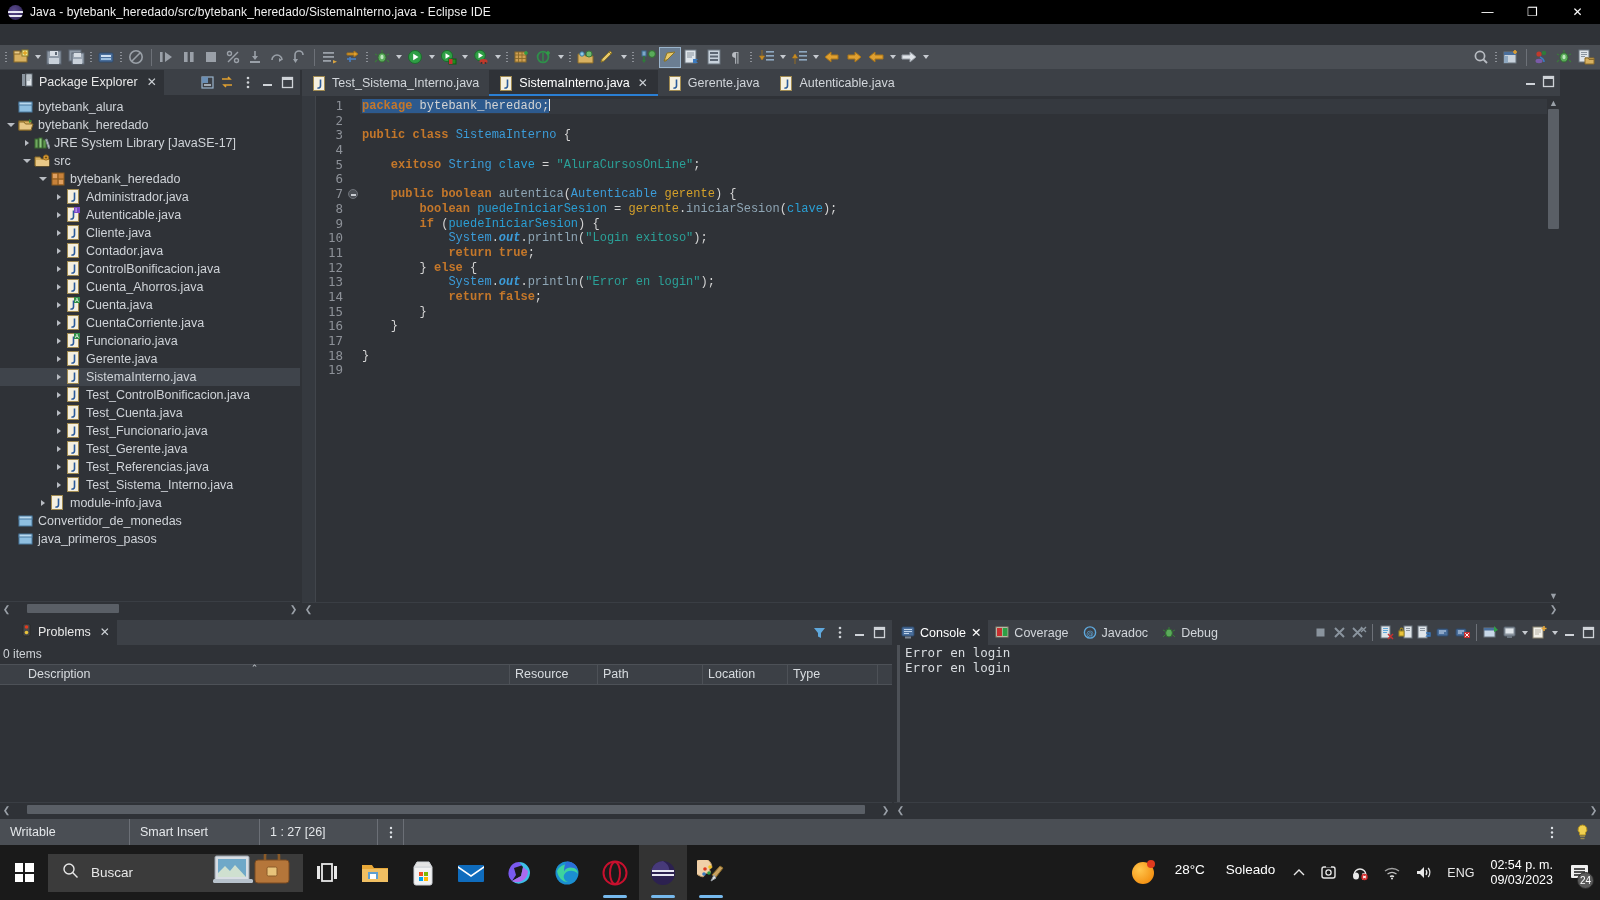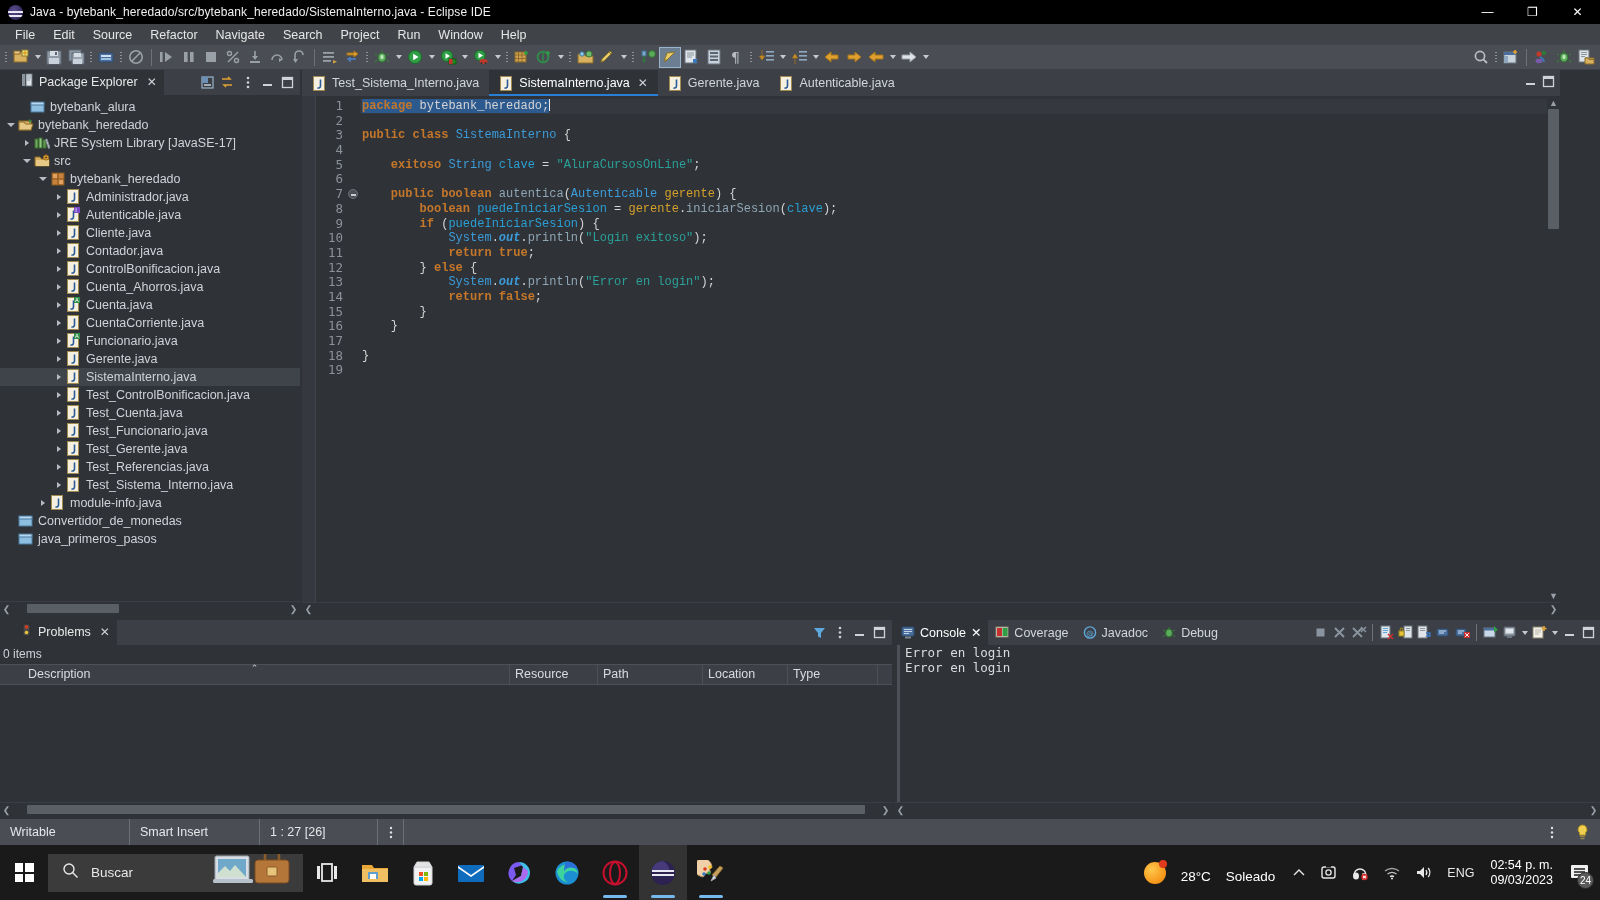--- a/index.html
+++ b/index.html
@@ -240,21 +240,21 @@
   }
   .searchbox .s-label { font-size: 13.5px; color: #e8e8e8; }
   .tb-apps { display: flex; align-items: center; height: 55px; }
   .tb-app { width: 48px; height: 55px; display: flex; align-items: center; justify-content: center; position: relative; }
   .tb-app.running::after {
     content: ""; position: absolute; bottom: 2px; left: 12px; width: 24px; height: 3px; background: #76b9ed; border-radius: 2px;
   }
   .tb-app.active { background: #333; }
   .tray { margin-left: auto; display: flex; align-items: center; height: 55px; padding-right: 4px; gap: 0; }
   .tray-item { display: flex; align-items: center; justify-content: center; height: 55px; padding: 0 7px; color: #e8e8e8; font-size: 12.5px; }
-  .weather { display: flex; align-items: flex-end; gap: 15px; padding: 0 10px 0 14px; color: #fff; font-size: 13.5px; }
+  .weather { display: flex; align-items: flex-start; gap: 21px; padding: 0 10px 0 14px; color: #fff; font-size: 13.5px; }
   .sun-icon { width: 22px; height: 22px; border-radius: 50%; background: radial-gradient(circle at 35% 35%, #ffc64d, #f08000); position: relative; }
   .sun-icon::after { content: ""; position: absolute; right: -1px; top: -2px; width: 8px; height: 8px; border-radius: 50%; background: #e03a1e; }
   .clock { text-align: center; line-height: 15px; font-size: 12.5px; color: #fff; padding: 0 9px; }
   .notif { position: relative; width: 34px; height: 55px; display: flex; align-items: center; justify-content: center; }
   .notif-badge {
     position: absolute; right: 2px; bottom: 11px; min-width: 17px; height: 17px; border-radius: 50%;
     background: #5a5a5a; color: #fff; font-size: 10px; display: flex; align-items: center; justify-content: center;
     border: 1px solid #2a2a2a;
   }
 </style>
@@ -268,32 +268,20 @@
       <div class="eclipse-glyph"></div>
     </div>
     <div class="tb-title">Java - bytebank_heredado/src/bytebank_heredado/SistemaInterno.java - Eclipse IDE</div>
     <div class="winbtns">
       <div class="winbtn">—</div>
       <div class="winbtn">❐</div>
       <div class="winbtn close">✕</div>
     </div>
   </div>
 
-  <div class="menubar">
-    <div class="menuitem">File</div>
-    <div class="menuitem">Edit</div>
-    <div class="menuitem">Source</div>
-    <div class="menuitem">Refactor</div>
-    <div class="menuitem">Navigate</div>
-    <div class="menuitem">Search</div>
-    <div class="menuitem">Project</div>
-    <div class="menuitem">Run</div>
-    <div class="menuitem">Window</div>
-    <div class="menuitem">Help</div>
-  </div>
 
   <div class="toolbar">
     <div class="tb-grip"></div>
     <div class="tbtn">
       <svg width="17" height="16">
           <rect x="1" y="3" width="13" height="10" fill="#d8b161" stroke="#8a6a28"></rect>
           <rect x="1" y="2" width="6" height="3" fill="#e6c887" stroke="#8a6a28"></rect>
           <rect x="9" y="1" width="6" height="6" fill="#f0e68c" stroke="#8a7a28"></rect>
           <path d="M12 2v4M10 4h4" stroke="#e0a020" stroke-width="1.4"></path>
         </svg>
@@ -617,21 +605,21 @@
         </div>
         <div class="vtool">
           <svg width="15" height="15">
               <rect x="2.5" y="2.5" width="10" height="10" fill="none" stroke="#cfd3d8" stroke-width="1.3"></rect>
               <rect x="2.5" y="2.5" width="10" height="2.5" fill="#cfd3d8"></rect>
             </svg>
         </div>
       </div>
     </div>
     <div class="tree" id="tree-root">
-        <div class="trow" style="padding-left: 16px;">
+        <div class="trow" style="padding-left: 4px;">
           <span class="twist"></span>
           <span class="ticon" style="display: inline-flex;">
             <svg width="16" height="16">
               <rect x="1" y="4" width="13" height="9" fill="#8fbfe0" stroke="#4a7aa0"></rect>
               <rect x="1" y="3" width="13" height="3" fill="#b8d8ee" stroke="#4a7aa0"></rect>
             </svg>
           </span>
           <span class="tname">bytebank_alura</span>
         </div>
         <div class="trow" style="padding-left: 4px;">

